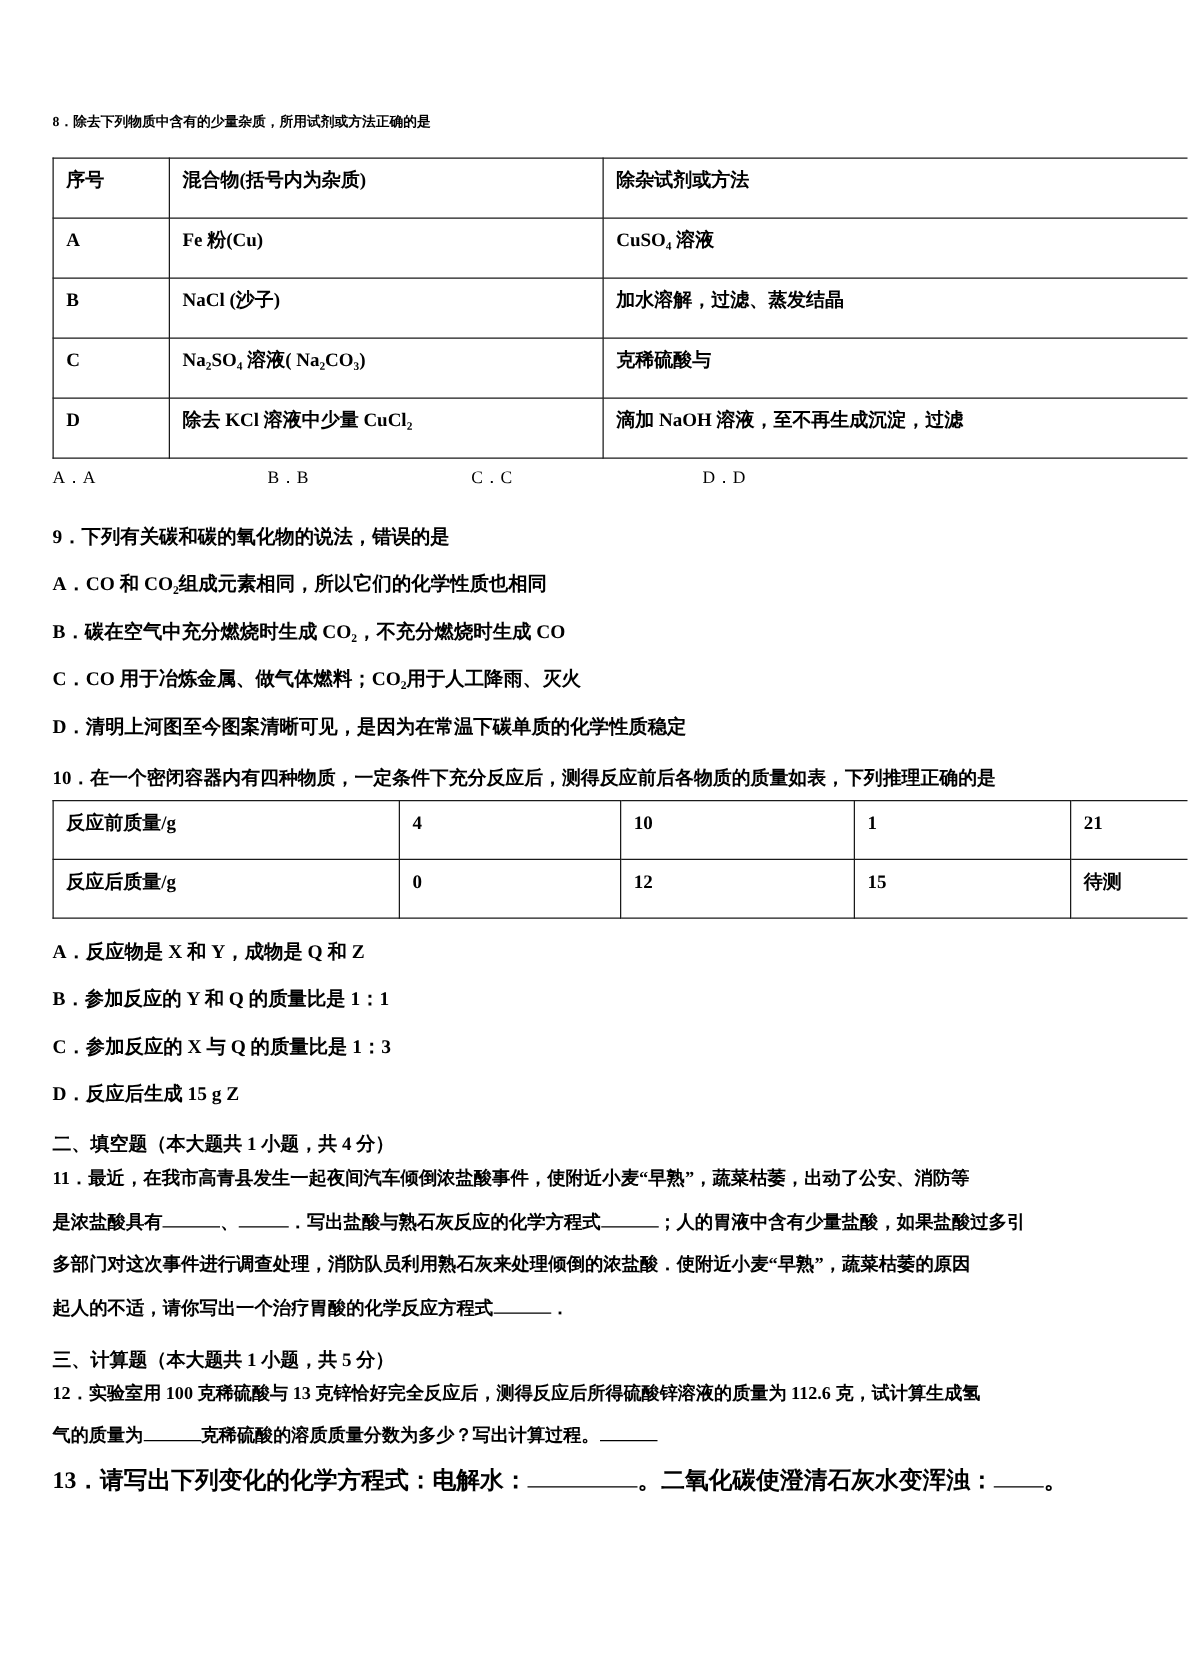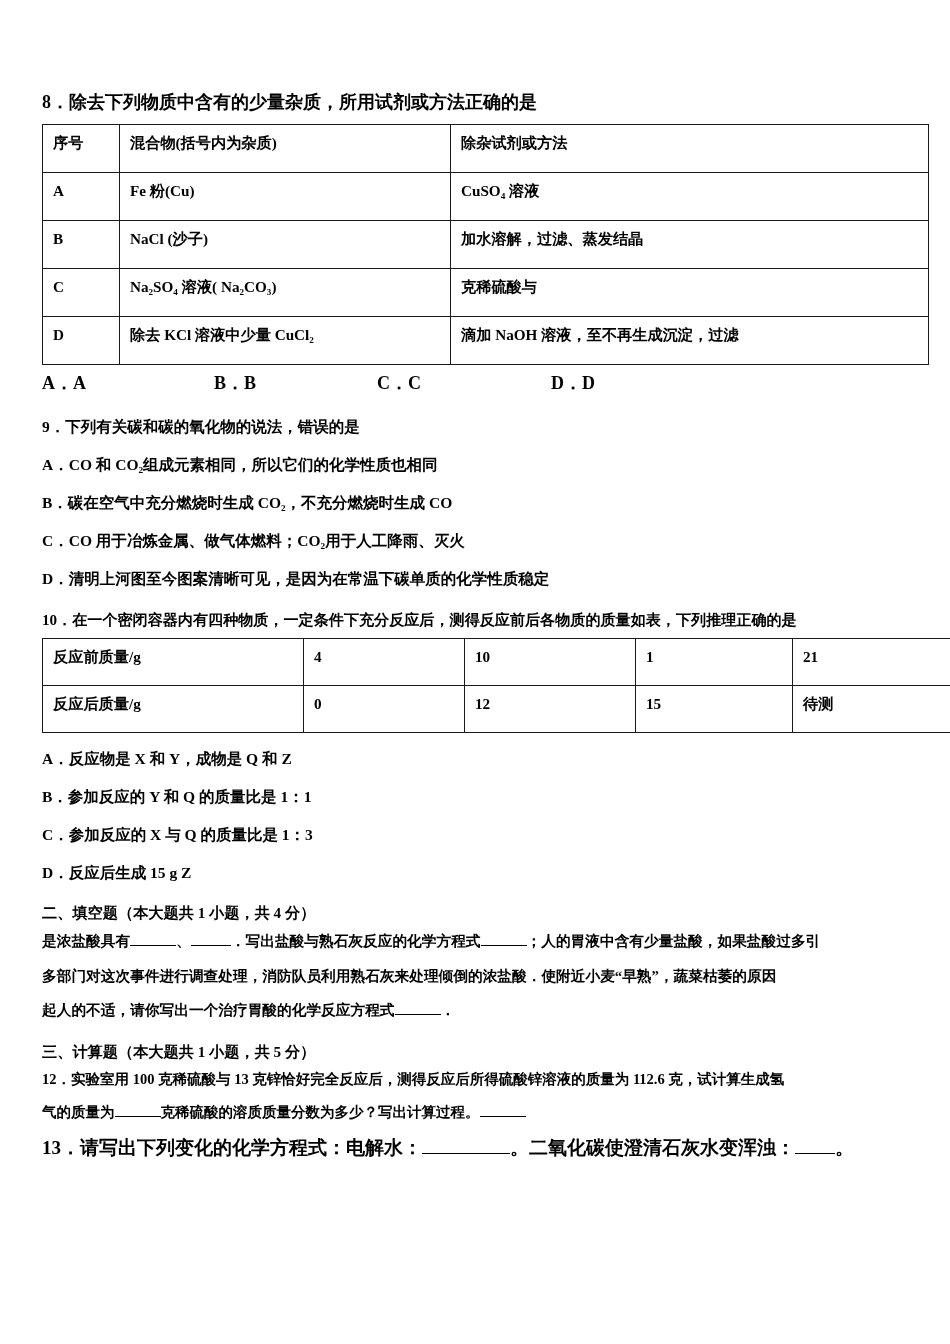--- a/index.html
+++ b/index.html
@@ -22,23 +22,23 @@
     height: 1344px;
     padding: 0;
   }
   .content {
     position: absolute;
     left: 42px;
     top: 90px;
     width: 866px;
   }
   .qstem {
-    font-size: 18px;
-    font-weight: bold;
-    margin-bottom: 10px;
+    font-size: 11px;
+    font-weight: bold;
+    margin-bottom: 21px;
     white-space: nowrap;
   }
   .opt {
     font-size: 15.5px;
     font-weight: bold;
     margin-top: 17px;
     white-space: nowrap;
   }
   .sechead {
     font-size: 15.5px;
@@ -58,45 +58,45 @@
     vertical-align: baseline;
   }
   .bl-s { width: 40px; }
   .bl-m { width: 46px; }
   .bl-l { width: 88px; }
 
   
   .optrow {
     position: relative;
     height: 24px;
-    font-size: 18px;
-    font-weight: bold;
+    font-size: 14px;
+    font-weight: normal;
     margin-top: 6px;
   }
   .optrow span {
     position: absolute;
     top: 0;
     white-space: nowrap;
   }
   .oc0 { left: 0px; }
   .oc1 { left: 172px; }
   .oc2 { left: 335px; }
-  .oc3 { left: 509px; }
+  .oc3 { left: 520px; }
 
   
   table.extab {
     border-collapse: collapse;
     table-layout: fixed;
     width: 853px;
     margin: 6px 0 0 0;
   }
   table.extab td {
     border: 1.15px solid #1a1a1a;
     vertical-align: top;
-    padding: 9px 0 0 10px;
+    padding: 9px 16px 0 10px;
     font-size: 15.2px;
     font-weight: bold;
     line-height: 1.2;
   }
   
   table.t1 td { height: 38px; }
   table.t1 .c-no  { width: 66px; }
   table.t1 .c-mix { width: 320px; }
   table.t1 .c-met { width: 467px; margin-left: 26px; }
 
@@ -180,20 +180,21 @@
     </tbody>
       </table>
 
     <div class="opt" style="margin-top:16px">A．反应物是 X 和 Y，成物是 Q 和 Z</div>
     <div class="opt">B．参加反应的 Y 和 Q 的质量比是 1：1</div>
     <div class="opt">C．参加反应的 X 与 Q 的质量比是 1：3</div>
     <div class="opt">D．反应后生成 15 g Z</div>
 
     <div class="sechead" style="margin-top:19px;font-size:15.2px">二、填空题（本大题共 1 小题，共 4 分）</div>
 
+    <div class="para-nowrap" style="font-size:14.7px">11．最近，在我市高青县发生一起夜间汽车倾倒浓盐酸事件，使附近小麦“早熟”，蔬菜枯萎，出动了公安、消防等</div>
     <div class="para-nowrap" style="font-size:14.7px">
       <span>是浓盐酸具有</span><span class="blank bl-m"></span><span>、</span><span class="blank bl-s"></span><span>．写出盐酸与熟石灰反应的化学方程式</span><span class="blank bl-m"></span><span>；人的胃液中含有少量盐酸，如果盐酸过多引</span>
     </div>
     <div class="para-nowrap" style="font-size:14.7px">多部门对这次事件进行调查处理，消防队员利用熟石灰来处理倾倒的浓盐酸．使附近小麦“早熟”，蔬菜枯萎的原因</div>
     <div class="para-nowrap" style="font-size:14.7px">
       <span>起人的不适，请你写出一个治疗胃酸的化学反应方程式</span><span class="blank bl-m"></span><span>．</span>
     </div>
 
     <div class="sechead" style="margin-top:14px;font-size:15.2px">三、计算题（本大题共 1 小题，共 5 分）</div>
 

